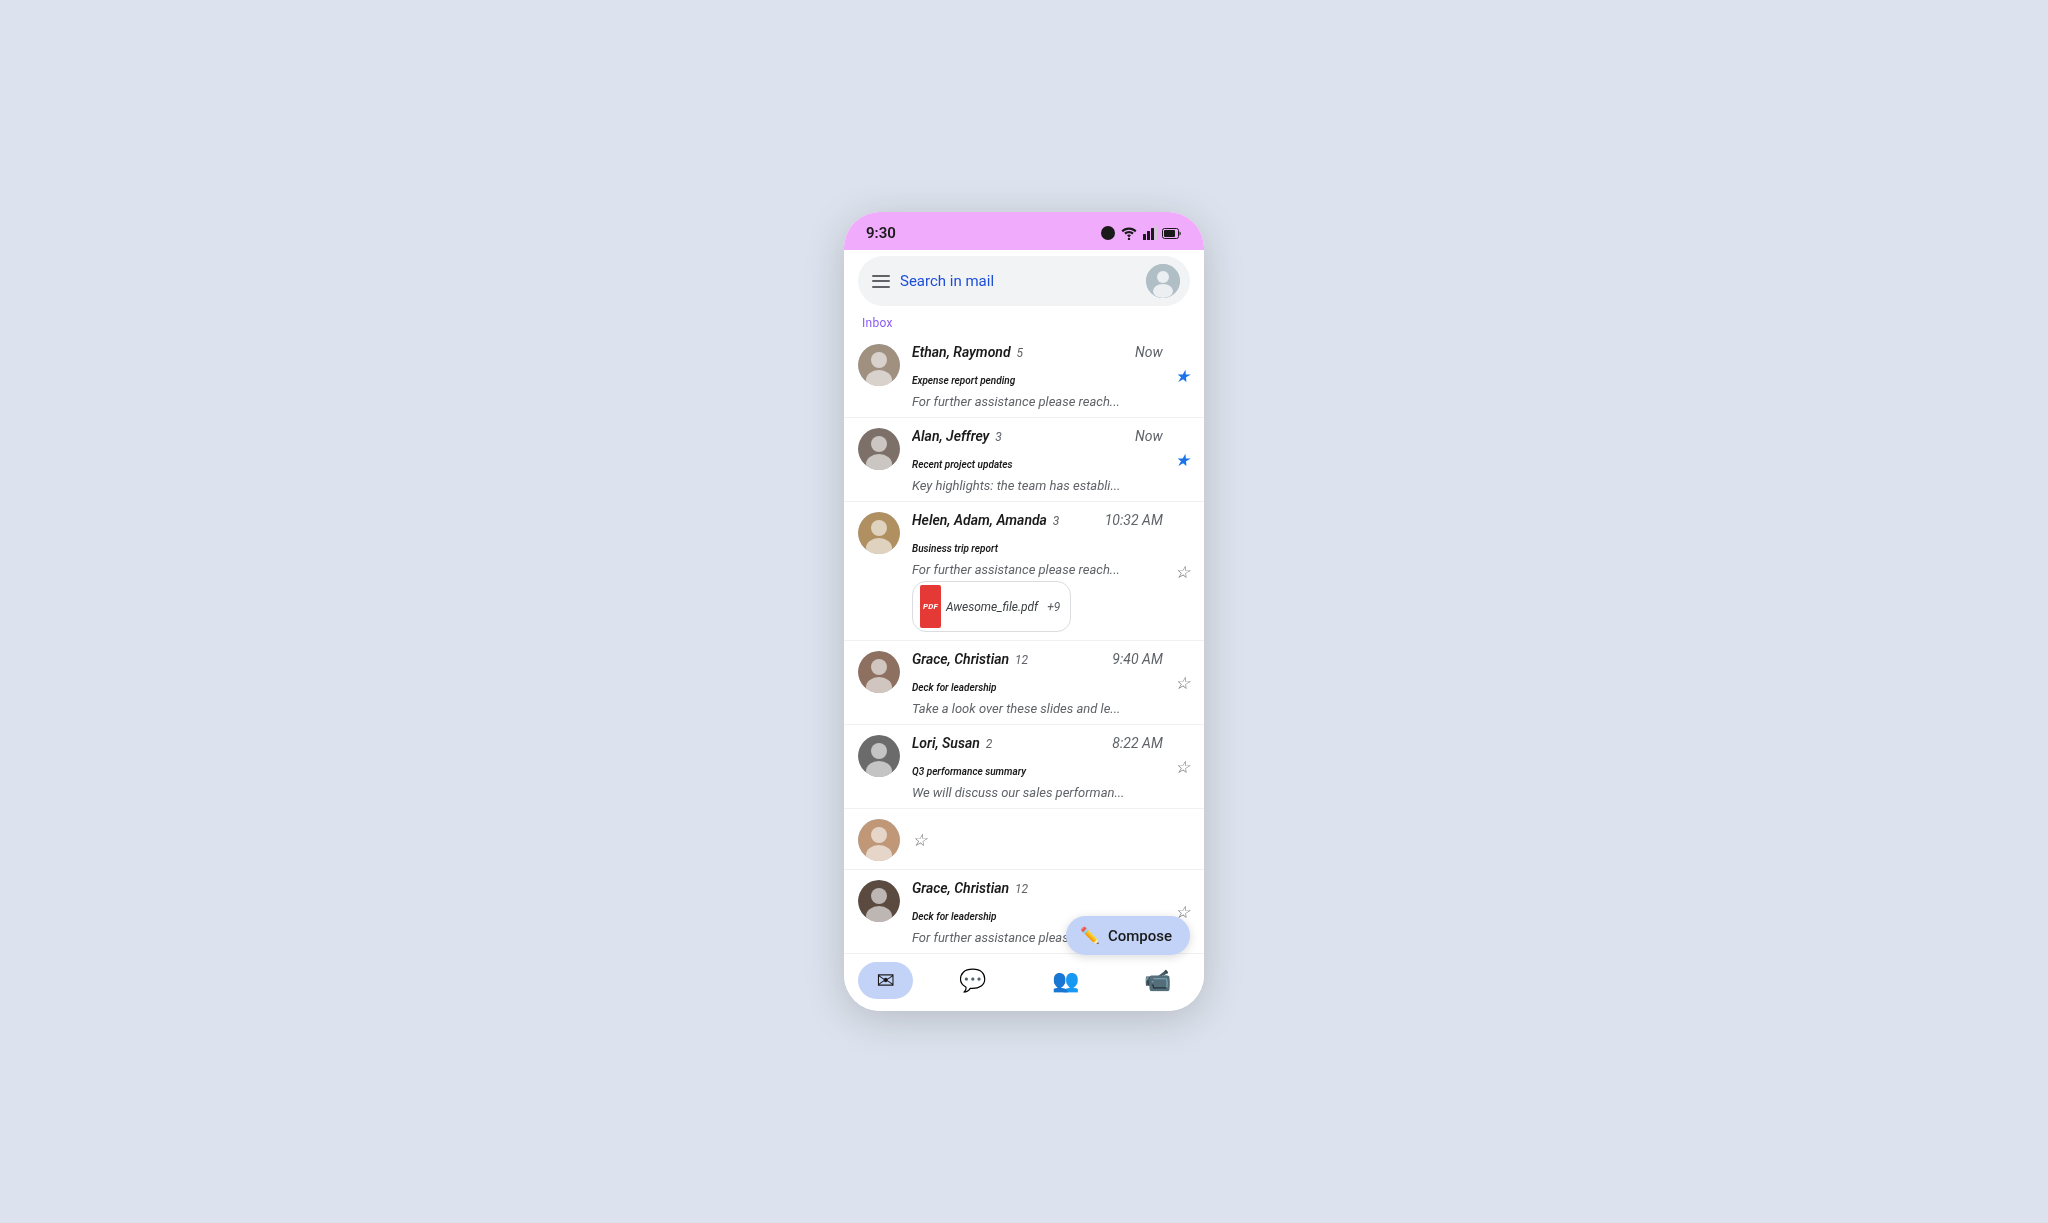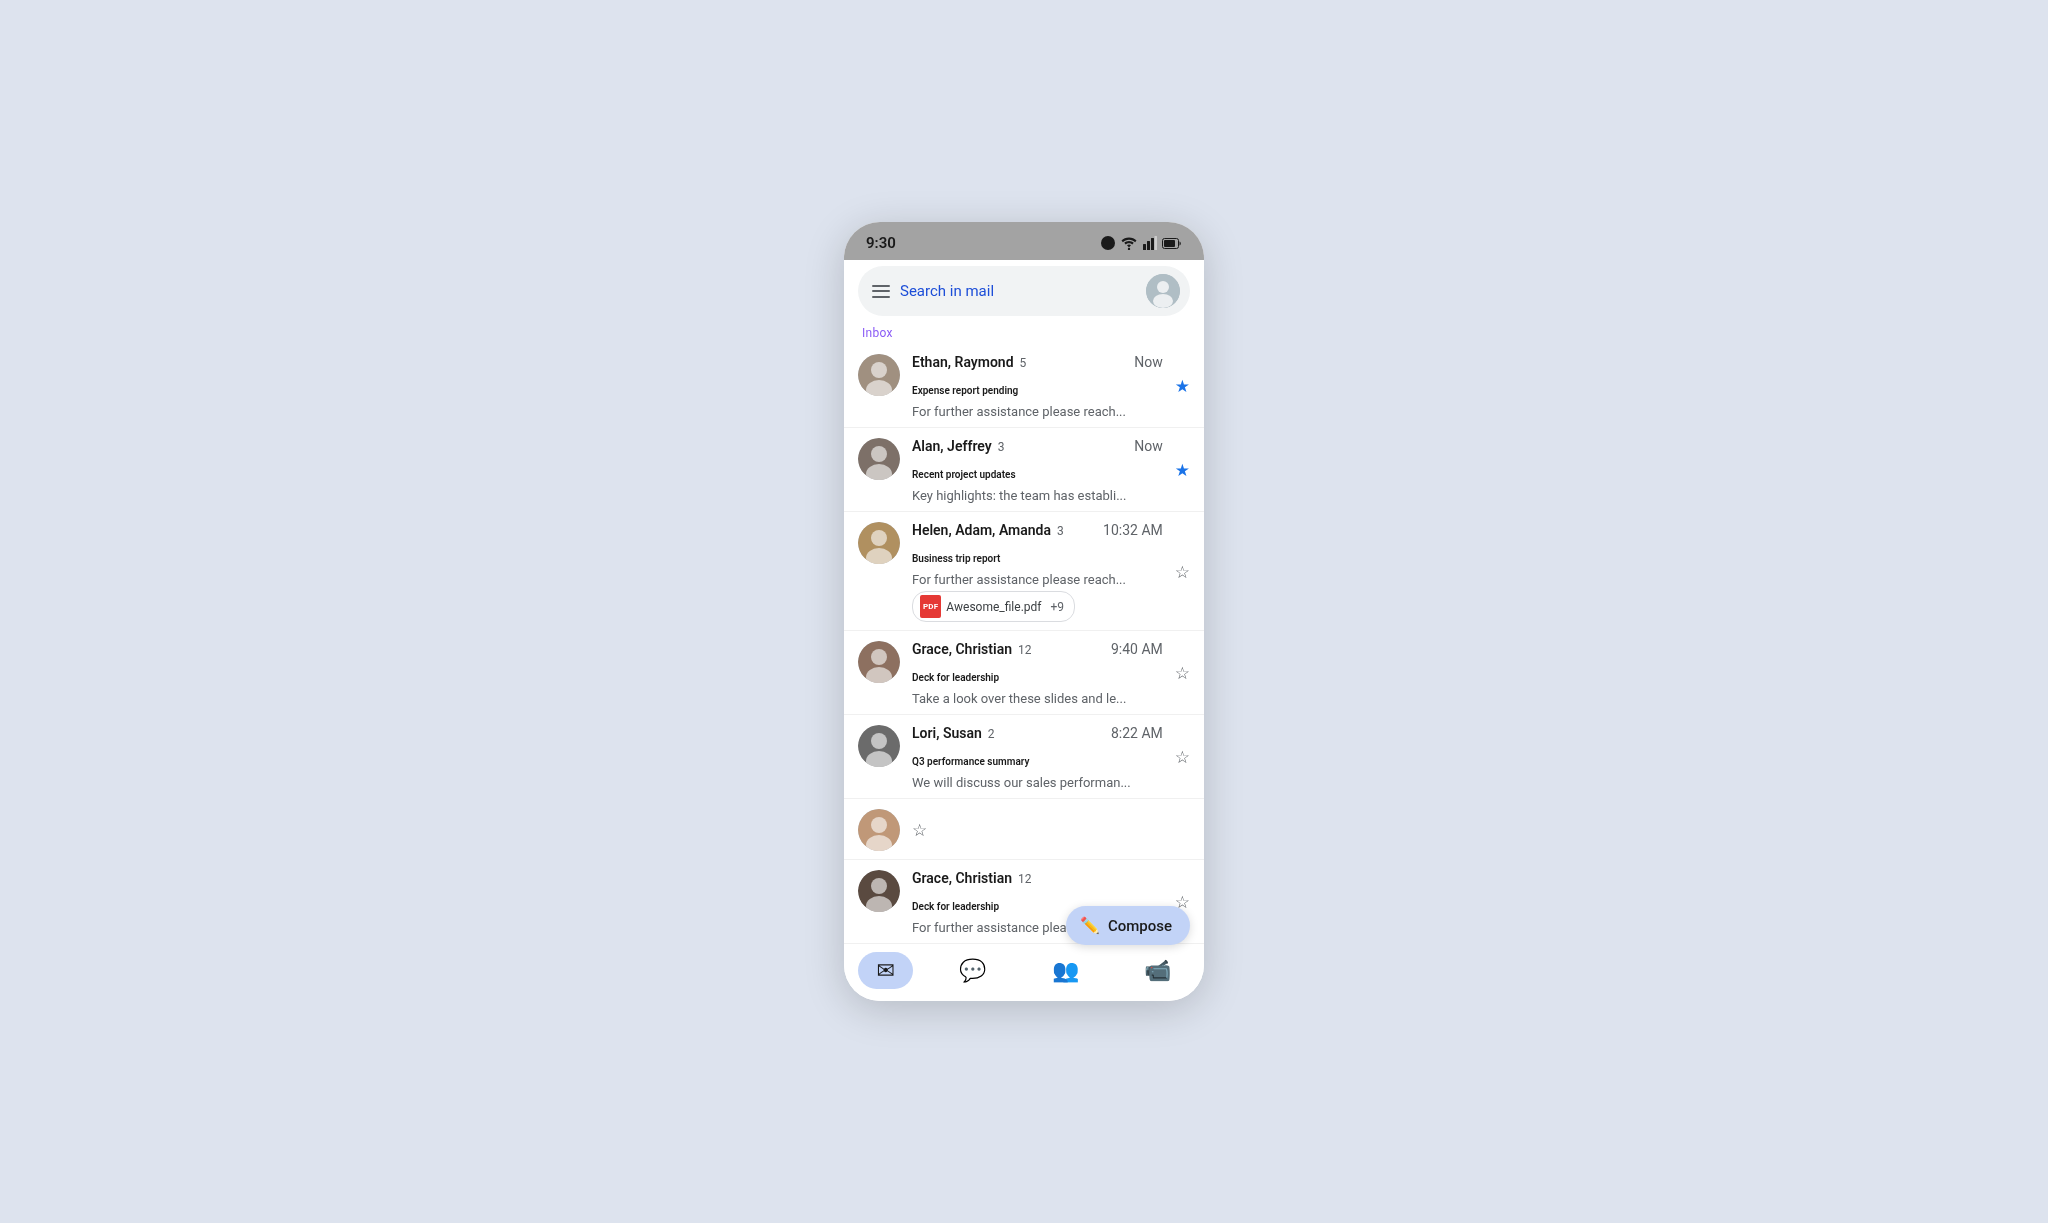--- a/index.html
+++ b/index.html
@@ -21,21 +21,21 @@
       overflow: hidden;
       position: relative;
     }
 
     
     .status-bar {
       display: flex;
       align-items: center;
       justify-content: space-between;
       padding: 12px 22px 8px 22px;
-      background: #a3a3a3;
+      background: #f0abfc;
     }
     .status-time {
       font-size: 15px;
       font-weight: 600;
       color: #1a1a1a;
     }
     .status-icons {
       display: flex;
       align-items: center;
       gap: 5px;
@@ -105,20 +105,21 @@
     }
 
     .email-item {
       display: flex;
       align-items: flex-start;
       padding: 10px 14px 8px 14px;
       gap: 12px;
       cursor: pointer;
       border-bottom: 1px solid #f0f0f0;
       position: relative;
+      font-style: italic;
     }
     .email-item:last-child {
       border-bottom: none;
     }
 
     .email-content {
       flex: 1;
       min-width: 0;
     }
 
@@ -195,21 +196,21 @@
       font-size: 12px;
       color: #3c4043;
       margin-top: 4px;
       cursor: pointer;
     }
     .pdf-badge {
       background: #e53935;
       color: #fff;
       font-size: 8px;
       font-weight: 700;
-      padding: 7px 3px;
+      padding: 17px 3px;
       border-radius: 2px;
       letter-spacing: 0.2px;
     }
     .attachment-extra {
       font-size: 12px;
       color: #5f6368;
       margin-left: 4px;
     }
 
     

